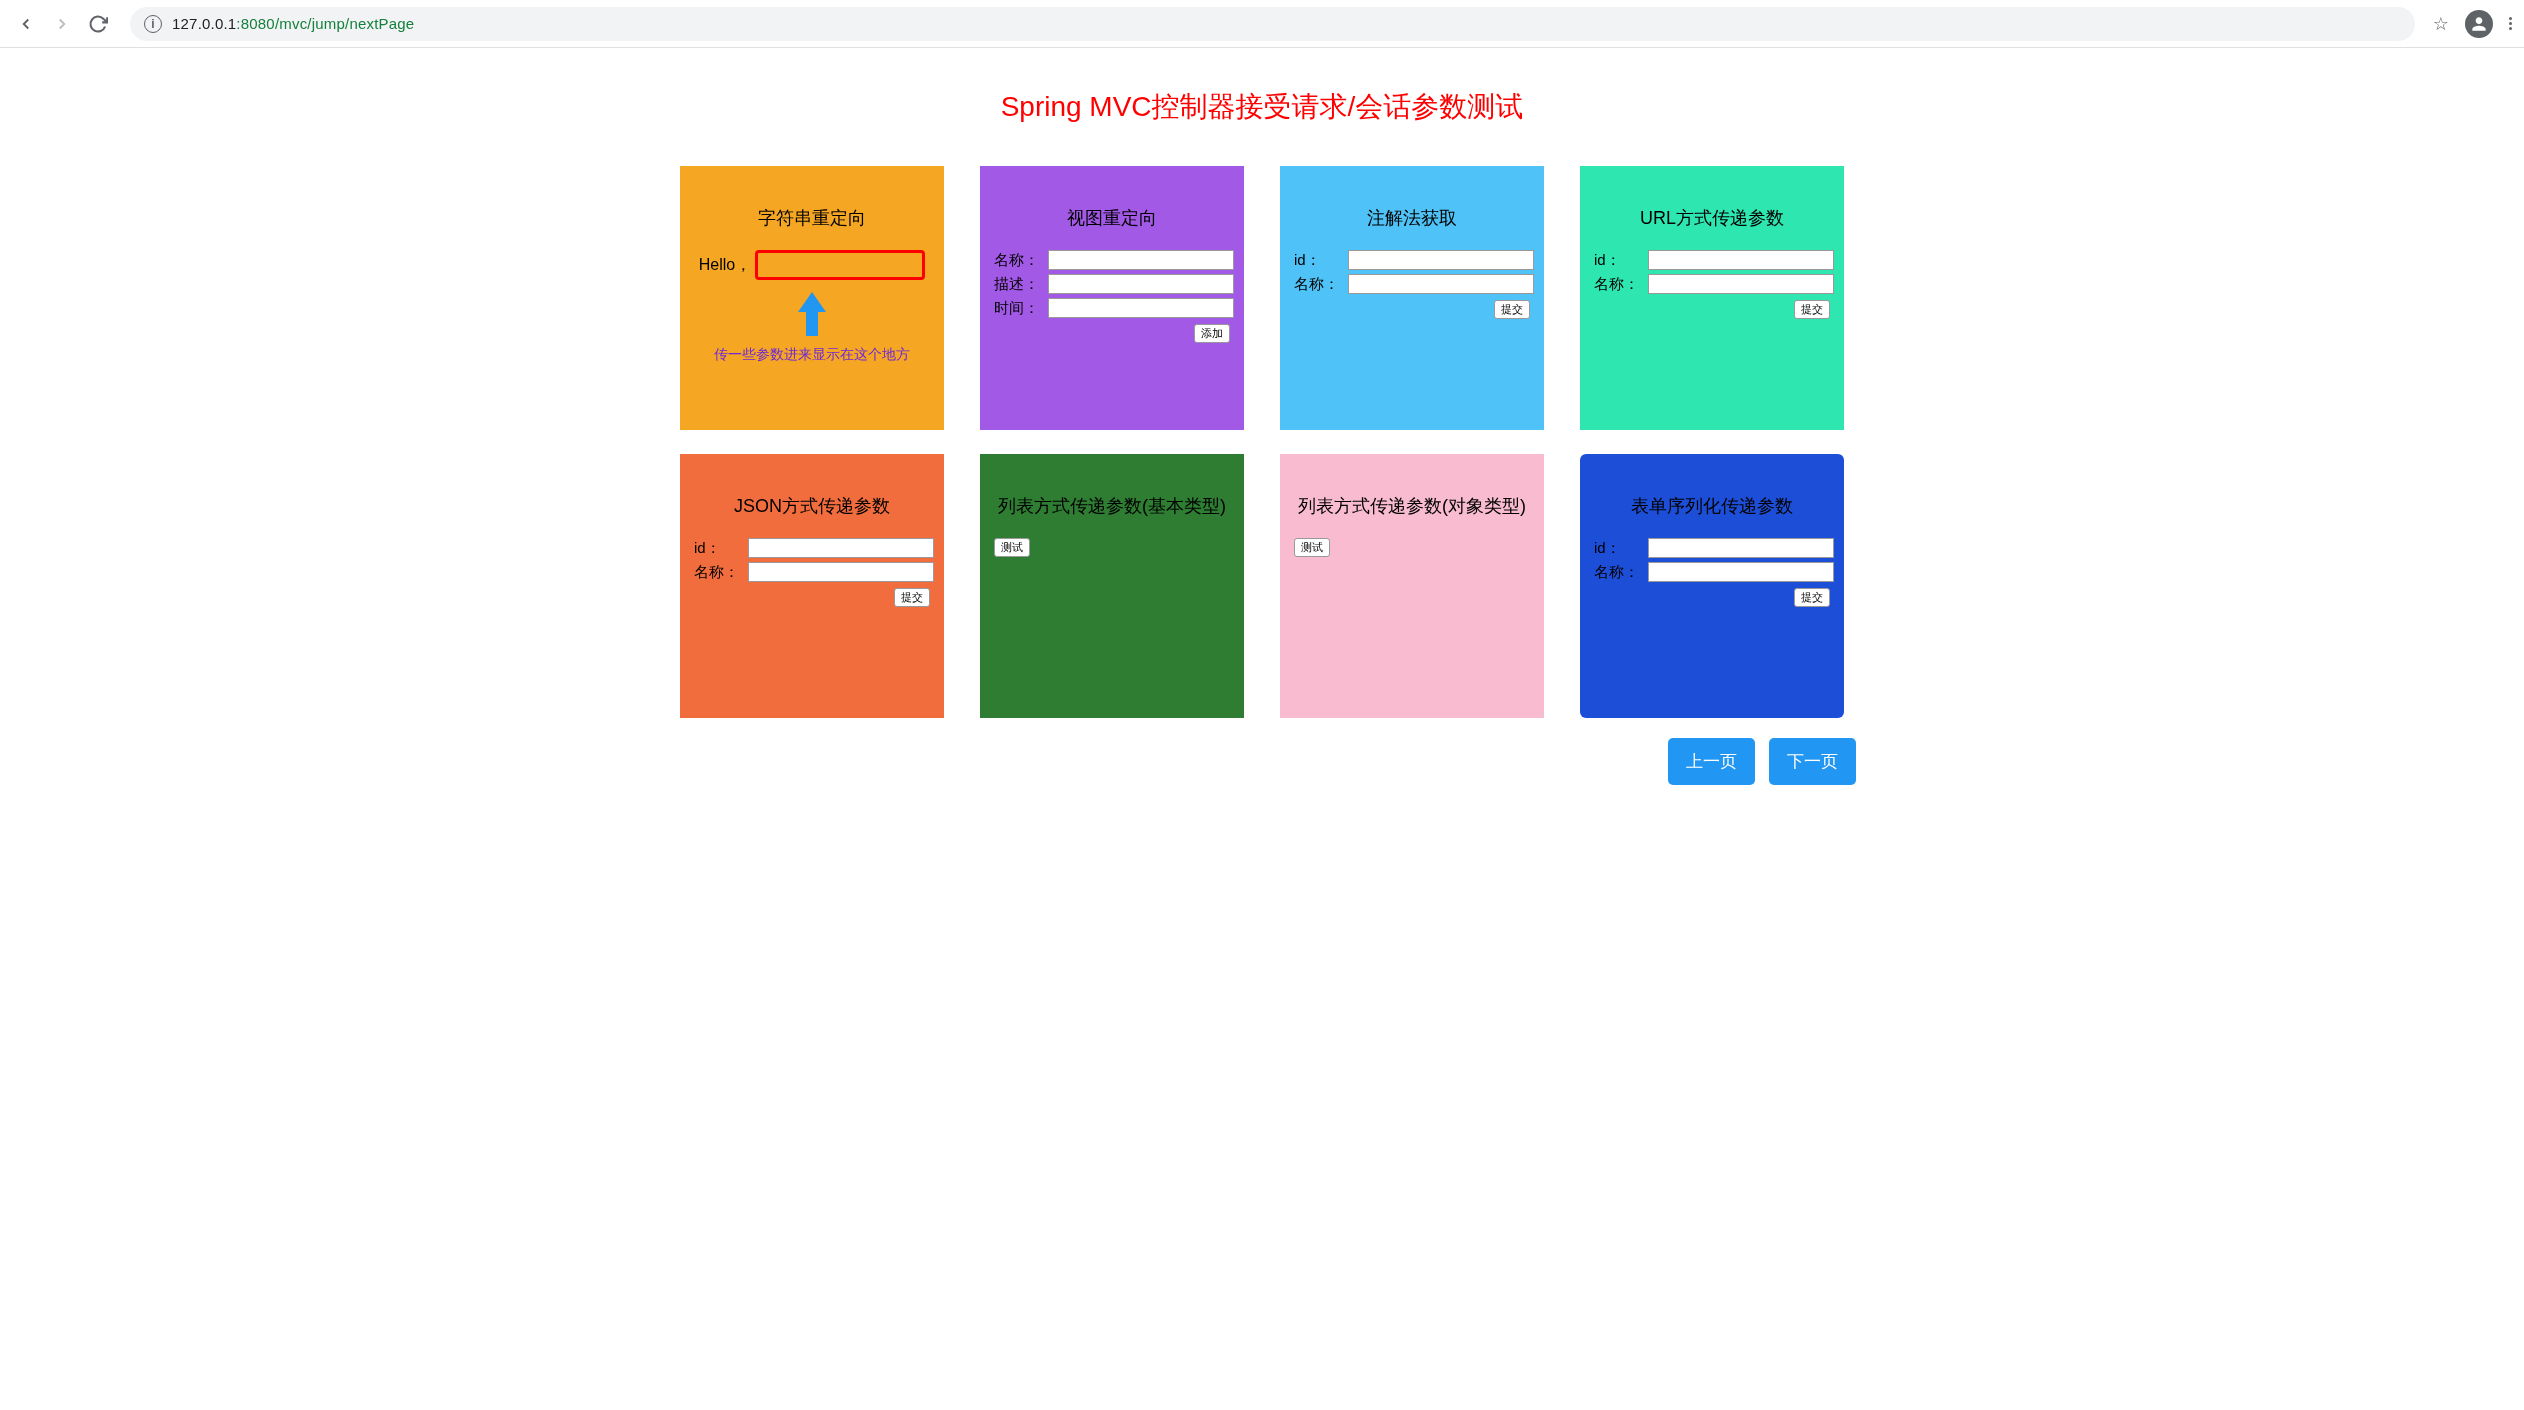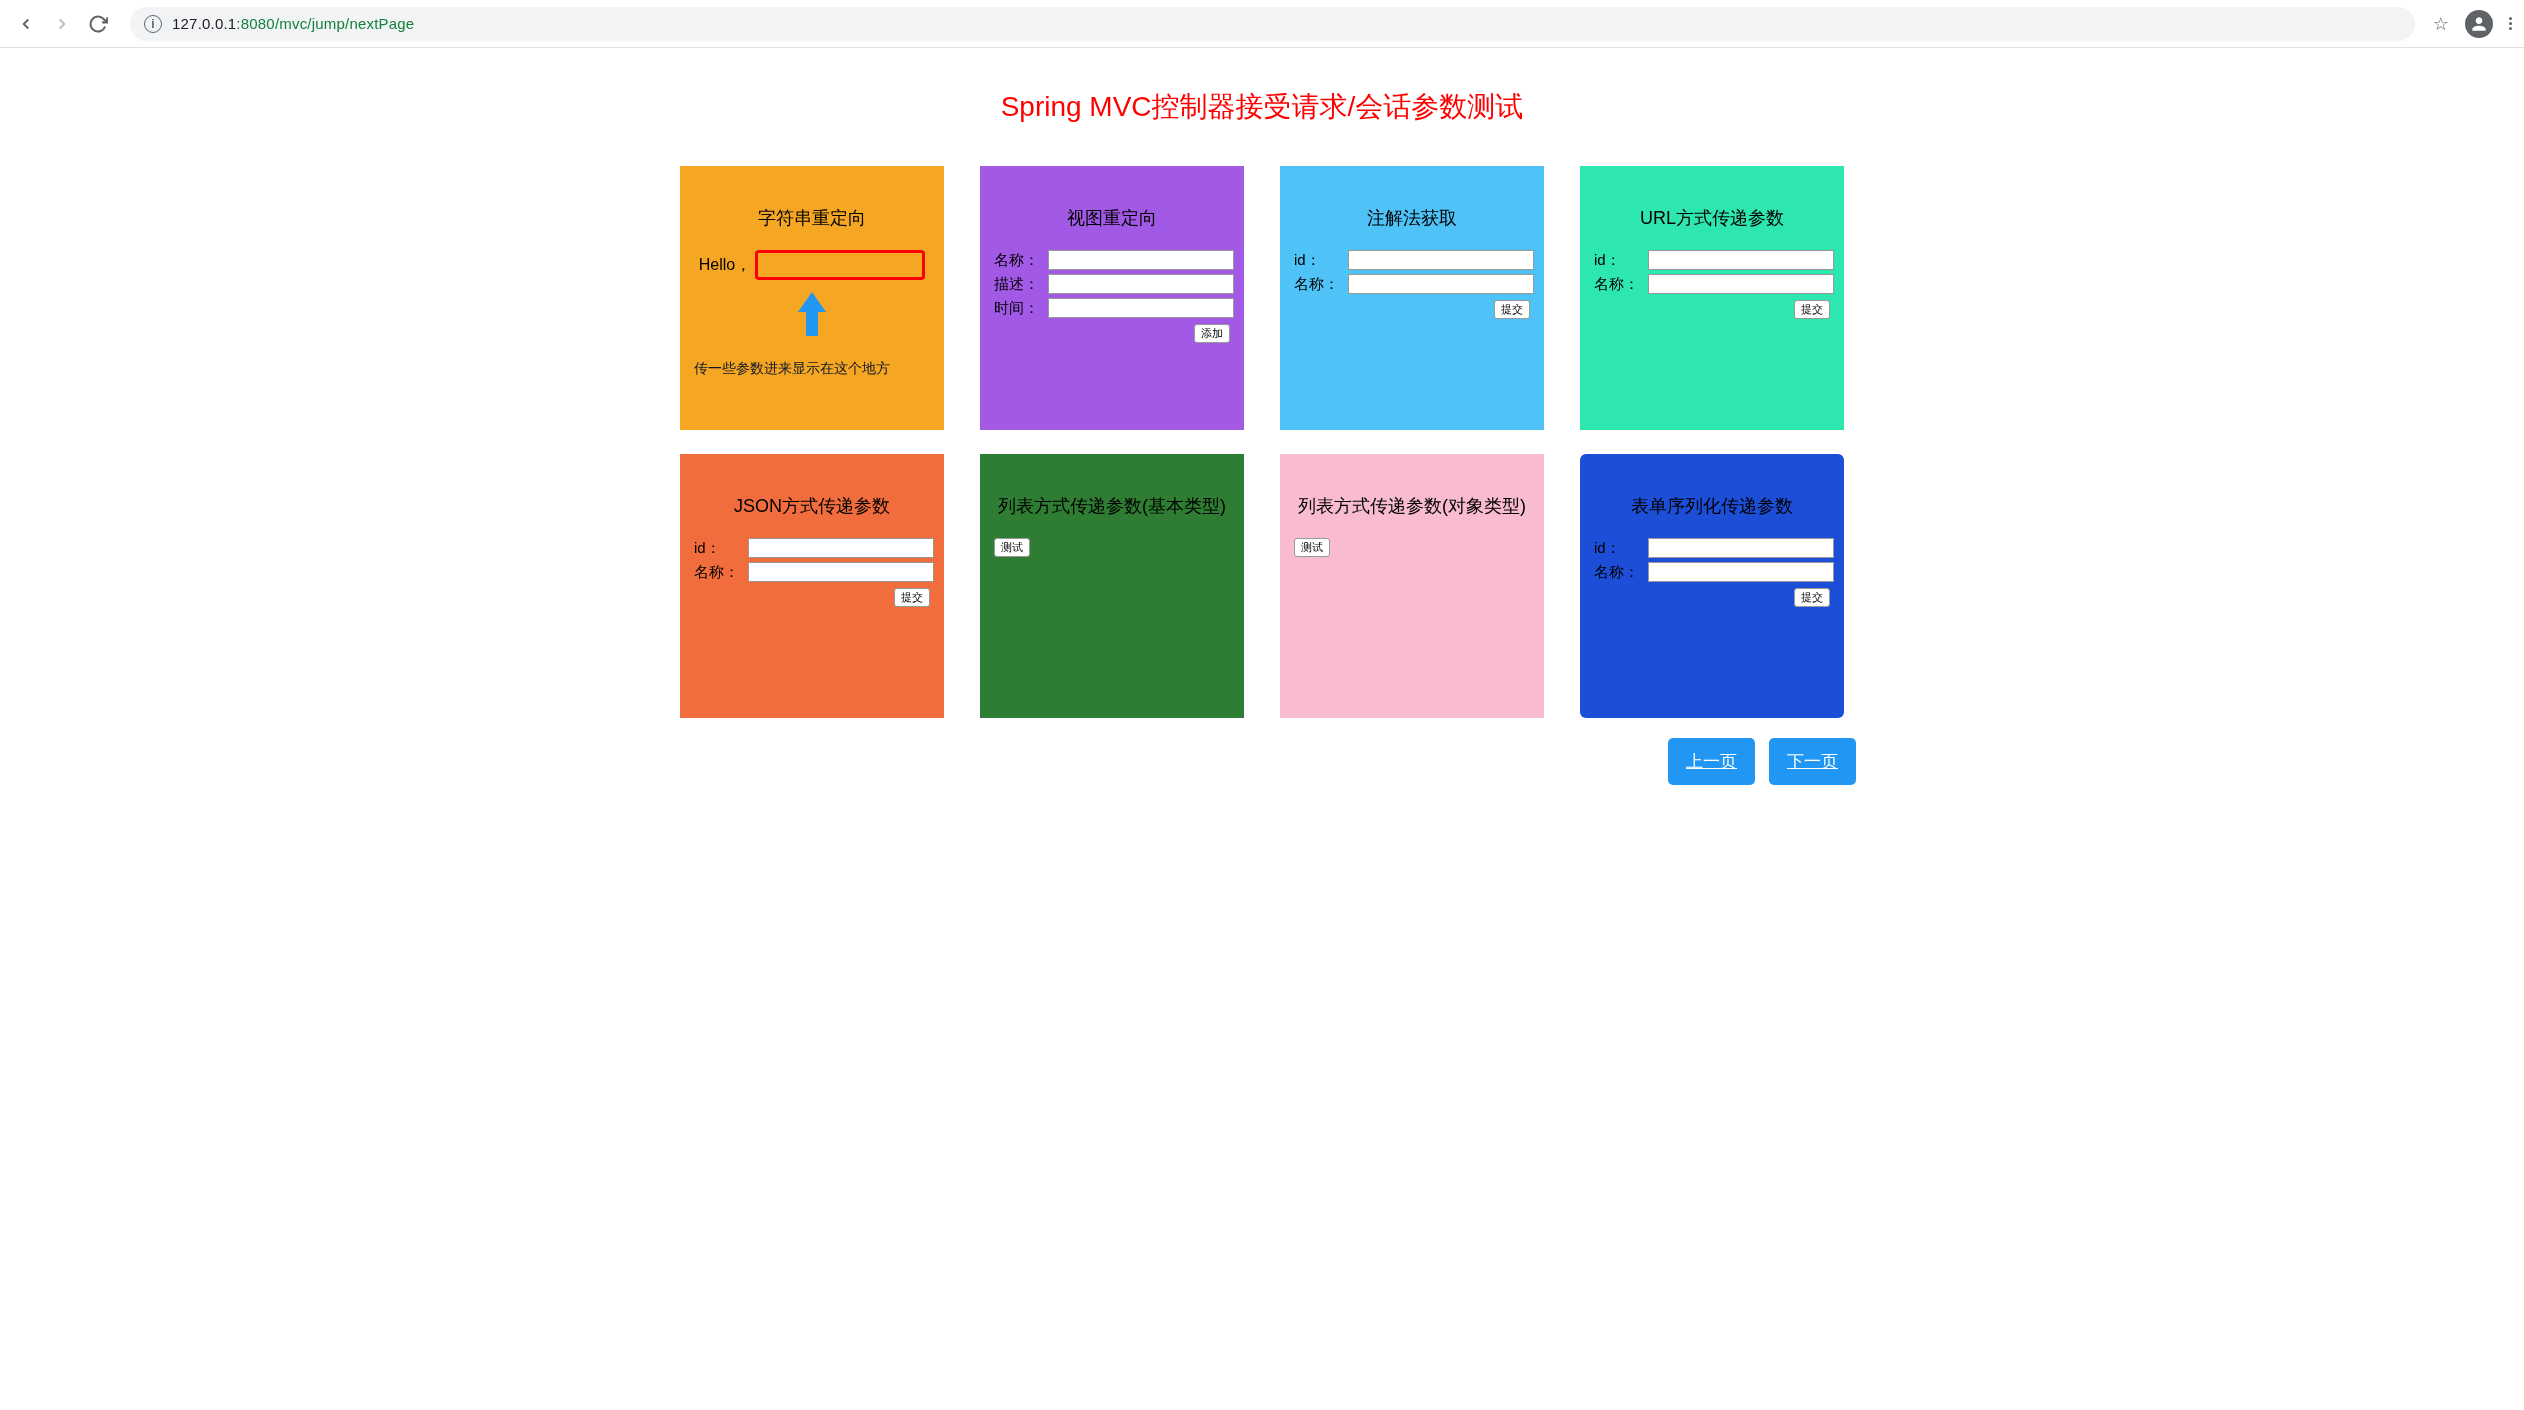--- a/index.html
+++ b/index.html
@@ -151,24 +151,24 @@
     }
     .arrow-wrap {
       text-align: center;
       margin-top: 10px;
     }
     .arrow-svg {
       width: 40px;
       height: 48px;
     }
     .caption {
-      text-align: left;
+      text-align: center;
       font-size: 14px;
-      margin-top: 18px;
-      color: #0f172a;
+      margin-top: 4px;
+      color: #6d28d9;
     }
     .form-row {
       display: flex;
       align-items: flex-end;
       margin: 4px 0;
       gap: 6px;
     }
     .form-label {
       font-size: 15px;
       min-width: 48px;
@@ -209,21 +209,20 @@
       margin: 0 auto;
     }
     .nav-page-btn {
       background: #2196f3;
       color: #fff;
       border: none;
       border-radius: 5px;
       padding: 12px 18px;
       font-size: 17px;
       cursor: pointer;
-      text-decoration: underline;
     }
   </style>
 </head>
 <body>
 
 <div class="browser-bar">
   <div class="nav-btn">
     <svg width="18" height="18" viewBox="0 0 24 24" fill="none" stroke="#5f6368" stroke-width="2.5">
         <path d="M15 18l-6-6 6-6"></path>
       </svg>

